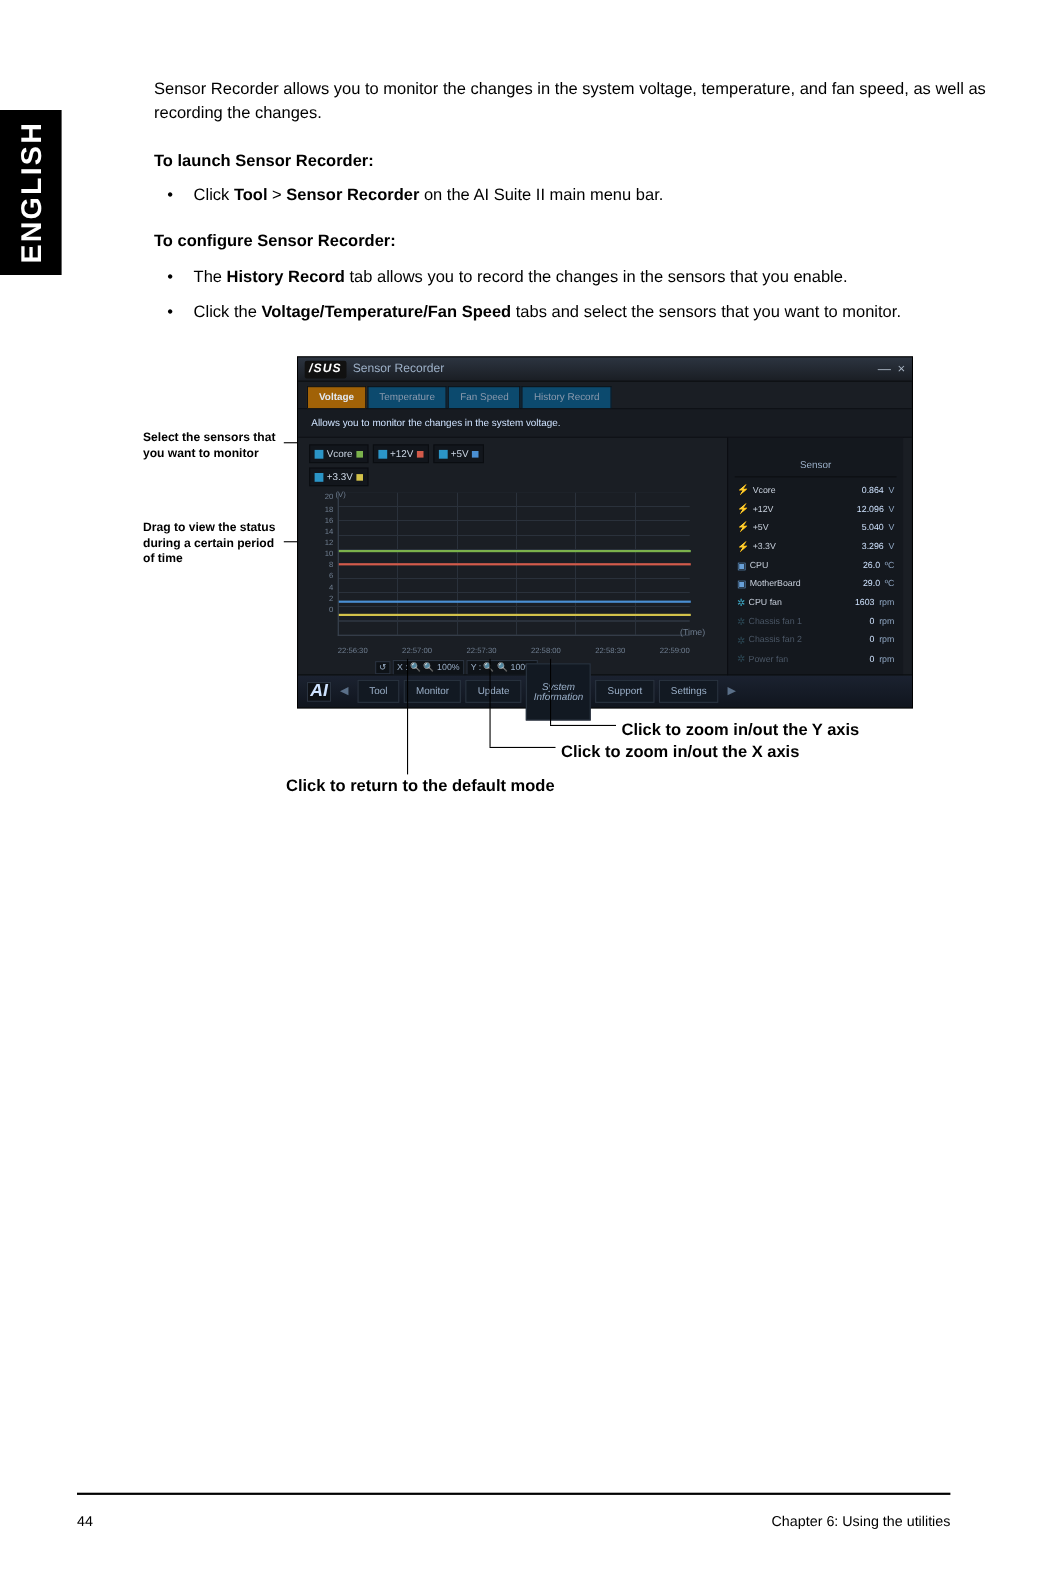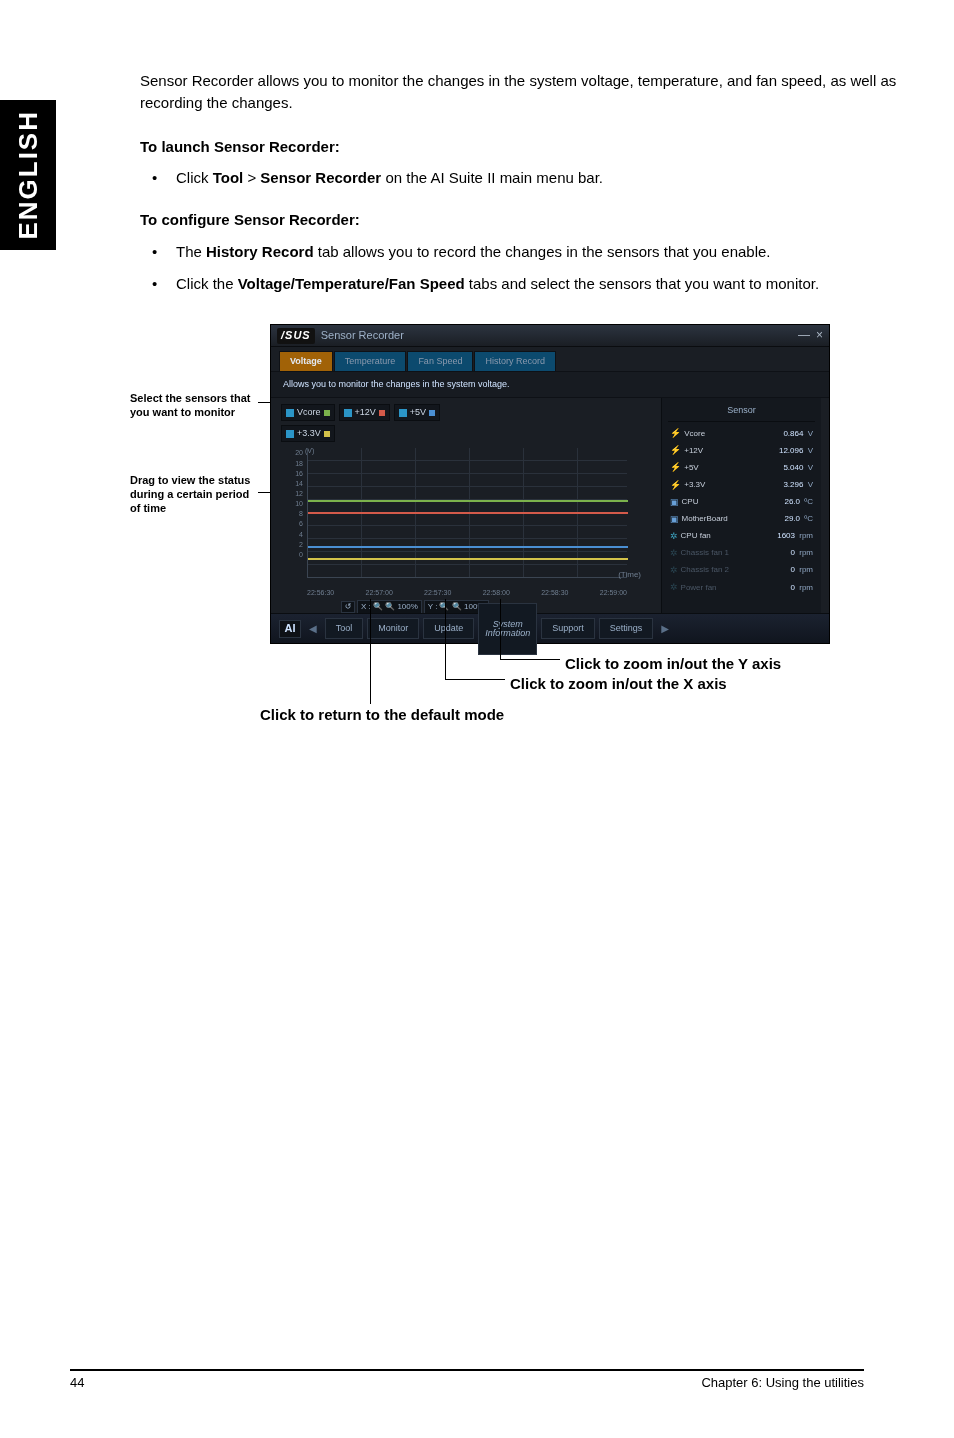--- a/index.html
+++ b/index.html
@@ -43,43 +43,43 @@
   .line3 { background:#4a8fd3; top:98px; }
   .line4 { background:#d3c24a; top:110px; }
   .xaxis { position:absolute; left:26px; bottom:0; width:320px; display:flex; justify-content:space-between; color:#6f7e90; font-size:7px; }
   .unit-v { position:absolute; left:24px; top:-2px; color:#6f7e90; font-size:7px; }
   .time-lbl { position:absolute; right:0; bottom:18px; color:#6f7e90; font-size:8px; }
   .zoom-bar { display:flex; align-items:center; gap:2px; margin-top:2px; margin-left:60px; color:#9bb0c9; }
   .zbtn { width:14px; height:12px; background:#0e1217; border:1px solid #2a3340; display:inline-flex; align-items:center; justify-content:center; font-size:8px; }
   .zlbl { background:#0e1217; border:1px solid #2a3340; padding:0 3px; font-size:8px; }
 
   .sensor-panel { width:160px; background:#14181e; border-left:1px solid #0a0d11; padding:4px 6px; }
-  .sensor-title { text-align:center; color:#9bb0c9; font-size:9px; padding:2px 0 4px 0; border-bottom:1px solid #0a0d11; margin-bottom:3px; }
+  .sensor-title { text-align:center; color:#9bb0c9; font-size:9px; padding:2px 0 4px 0; border-bottom:1px solid #0a0d11; margin-bottom:3px;margin-top:12px; }
   .srow { display:flex; justify-content:space-between; align-items:center; font-size:8px; padding:2px 2px; }
   .srow.dim { color:#4a5665; }
   .srow .n { display:flex; align-items:center; gap:3px; }
   .bolt { color:#e0b838; font-size:9px; }
   .chip { color:#68a0d8; font-size:9px; }
   .fan { color:#3da7c4; font-size:9px; }
   .fan.dim { color:#2a4653; }
   .val { color:#cfe3ff; }
   .unit { margin-left:2px; color:#8fa6c2; }
 
   .bottombar { position:absolute; left:0; bottom:0; width:100%; height:30px; background:linear-gradient(#1b2230,#10151e); border-top:1px solid #0a0d11; display:flex; align-items:center; gap:4px; padding:0 8px; }
-  .ai-logo { width:22px; height:18px; background:#0e1116; color:#cfe3ff; font-weight:700; display:flex; align-items:center; justify-content:center; font-size:11px; border:1px solid #2a3340; }
+  .ai-logo { width:22px; height:18px; background:#0e1116; color:#cfe3ff; font-style:italic; font-weight:700; display:flex; align-items:center; justify-content:center; font-size:16px; border:1px solid #2a3340; }
   .navbtn { color:#5a6f88; font-size:10px; padding:0 4px; cursor:pointer; }
   .bbtn { flex:0 0 auto; padding:3px 10px; background:#121922; border:1px solid #2a3340; color:#9bb0c9; font-size:9px; }
   .bbtn.small { padding:16px 6px; line-height:1; text-align:center;font-style:italic; }
 
   .callout { position:absolute; font-size:11px; font-weight:700; color:#000; width:130px; text-align:left; line-height:1.25; }
   .callout-line { position:absolute; background:#000; height:1px; }
   .callout-lineV { position:absolute; background:#000; width:1px; }
   .figcap { font-size:15px; font-weight:700; }
 
-  .footer { position:absolute; bottom:48px; left:70px; right:90px; border-top:2px solid #000; padding-top:4px; display:flex; justify-content:space-between; font-size:13px; }
+  .footer { position:absolute; bottom:48px; left:70px; right:90px; border-top:2px solid #000; padding-top:16px; display:flex; justify-content:space-between; font-size:13px; }
 </style>
 </head>
 <body>
 
 <div class="page">
   <div class="side-tab">
       <span>ENGLISH</span>
     </div>
 
   <div class="content">

